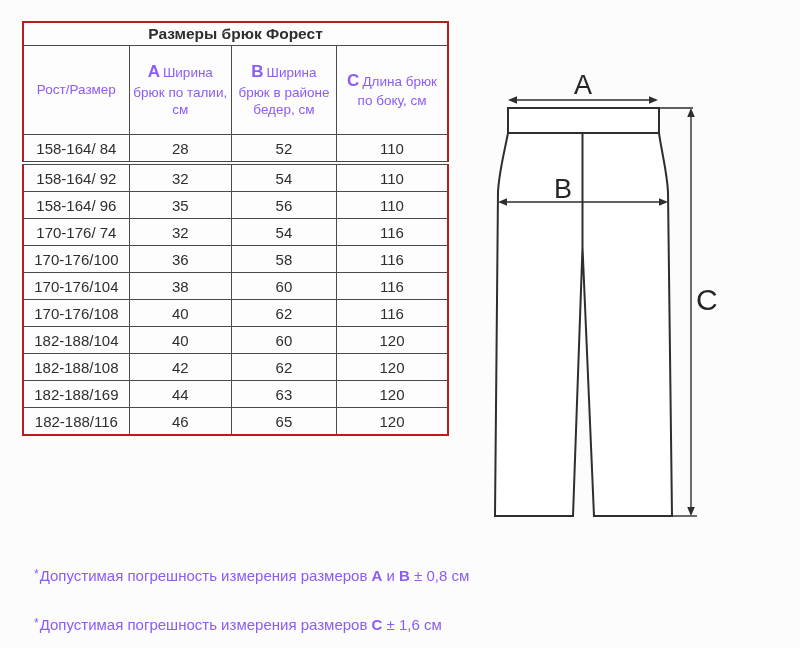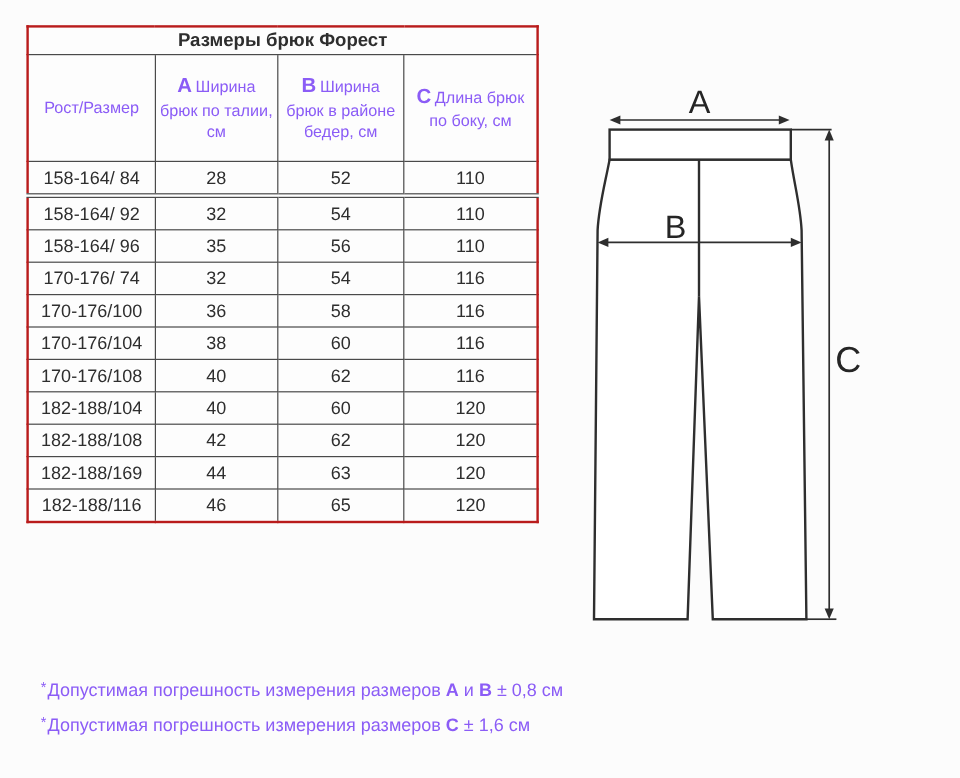--- a/index.html
+++ b/index.html
@@ -52,21 +52,21 @@
   
   .note{
     position:absolute;left:24px;
     font-size:15px;color:#8b5cf6;
     white-space:nowrap;
     margin-left:10px;
   }
   .note b{font-weight:bold;}
   .ast{position:relative;top:-3px;font-size:12px;margin-right:1px;}
   .note-1{top:567px;}
-  .note-2{top:596px;}
+  .note-2{top:616px;}
 
   
   svg.diagram{position:absolute;left:460px;top:60px;width:300px;height:480px;}
   .garment{fill:#ffffff;stroke:#2e2e2e;stroke-width:2;stroke-linejoin:miter;}
   .garment-line{stroke:#2e2e2e;stroke-width:2;}
   .dim{stroke:#2e2e2e;stroke-width:1.4;}
   .head{fill:#2e2e2e;stroke:none;}
   .dim-label{font-family:"Liberation Sans",sans-serif;font-size:27px;fill:#252525;}
   .dim-label.big{font-size:30px;}
 </style>

